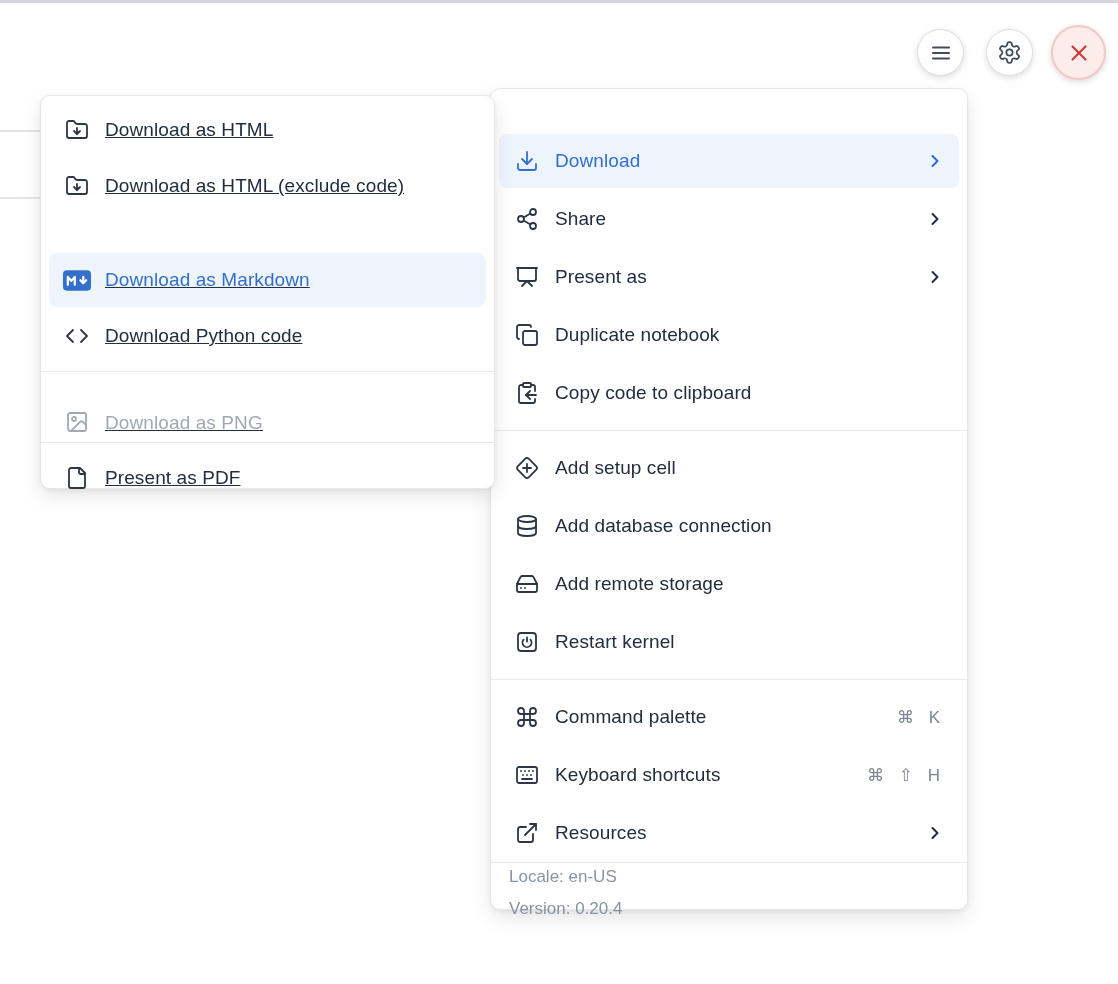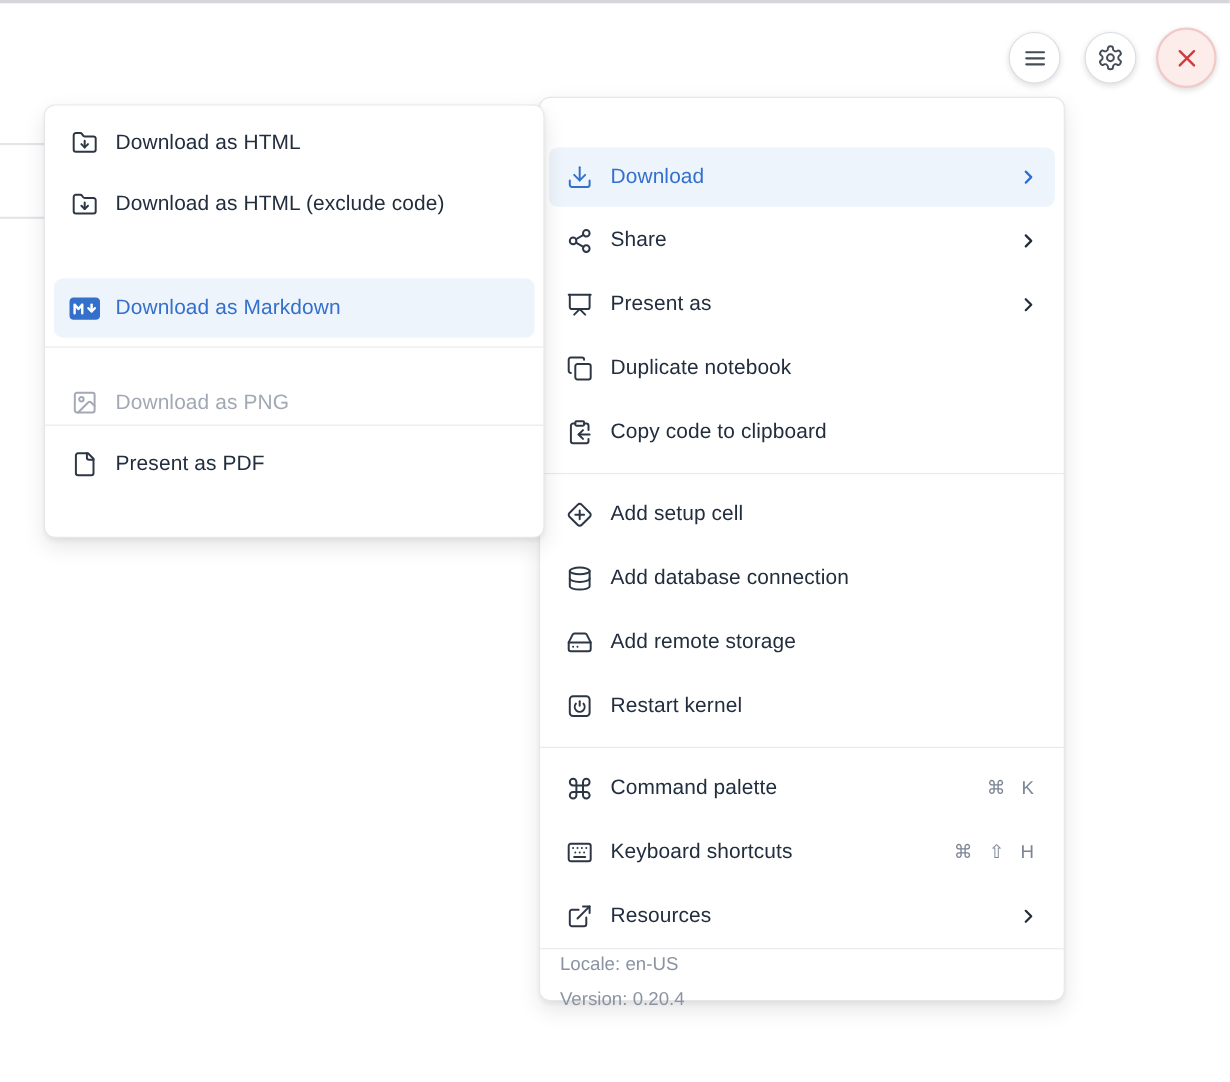--- a/index.html
+++ b/index.html
@@ -29,21 +29,21 @@
     color: var(--danger, #d23b3b);
   }
 
   
   .panel {
     position: absolute; background: #fff;
     border: 1px solid #e5e7ea; border-radius: 10px;
     box-shadow: 0 8px 20px rgba(0,0,0,.10), 0 2px 4px rgba(0,0,0,.05);
     padding: 5px 0;
   }
-  #submenu-panel { left: 40px; top: 95px; width: 455px; height: 394px; z-index: 3; }
+  #submenu-panel { left: 40px; top: 95px; width: 455px; height: 394px; z-index: 3; text-decoration: underline; }
   #main-panel    { left: 490px; top: 88px; width: 478px; height: 822px; z-index: 2;
                    display: flex; flex-direction: column; }
 
   .menu-item {
     display: flex; align-items: center;
     height: 54px; margin: 2px 8px; padding: 0 14px;
     border-radius: 8px; font-size: 19px; color: var(--text, #222e3e);
     cursor: pointer; flex: none;
   }
   .mi-icon {
@@ -127,20 +127,29 @@
       <span class="mi-icon">
         <svg width="29" height="21" viewBox="0 0 29 21" fill="none">
           <rect width="29" height="21" rx="4" fill="#3470cb"></rect>
           <path d="M5 15V6.8l3.6 4.1 3.6-4.1V15" stroke="#fff" stroke-width="2.3" stroke-linecap="round" stroke-linejoin="round"></path>
           <path d="M21 6.8v6" stroke="#fff" stroke-width="2.3" stroke-linecap="round"></path>
           <path d="m18 10.2 3 3.1 3-3.1" stroke="#fff" stroke-width="2.3" stroke-linecap="round" stroke-linejoin="round"></path>
         </svg>
       </span>
       <span class="mi-label">Download as Markdown</span>
     </div>
+    <div class="menu-item">
+      <span class="mi-icon">
+        <svg width="24" height="24" viewBox="0 0 24 24" fill="none" stroke="currentColor" stroke-width="1.8" stroke-linecap="round" stroke-linejoin="round">
+          <polyline points="16 18 22 12 16 6"></polyline>
+          <polyline points="8 6 2 12 8 18"></polyline>
+        </svg>
+      </span>
+      <span class="mi-label">Download Python code</span>
+    </div>
     <div class="menu-divider"></div>
     <div class="menu-item disabled">
       <span class="mi-icon">
         <svg width="24" height="24" viewBox="0 0 24 24" fill="none" stroke="currentColor" stroke-width="1.8" stroke-linecap="round" stroke-linejoin="round">
           <rect width="18" height="18" x="3" y="3" rx="2" ry="2"></rect>
           <circle cx="9" cy="9" r="2"></circle>
           <path d="m21 15-3.086-3.086a2 2 0 0 0-2.828 0L6 21"></path>
         </svg>
       </span>
       <span class="mi-label">Download as PNG</span>

